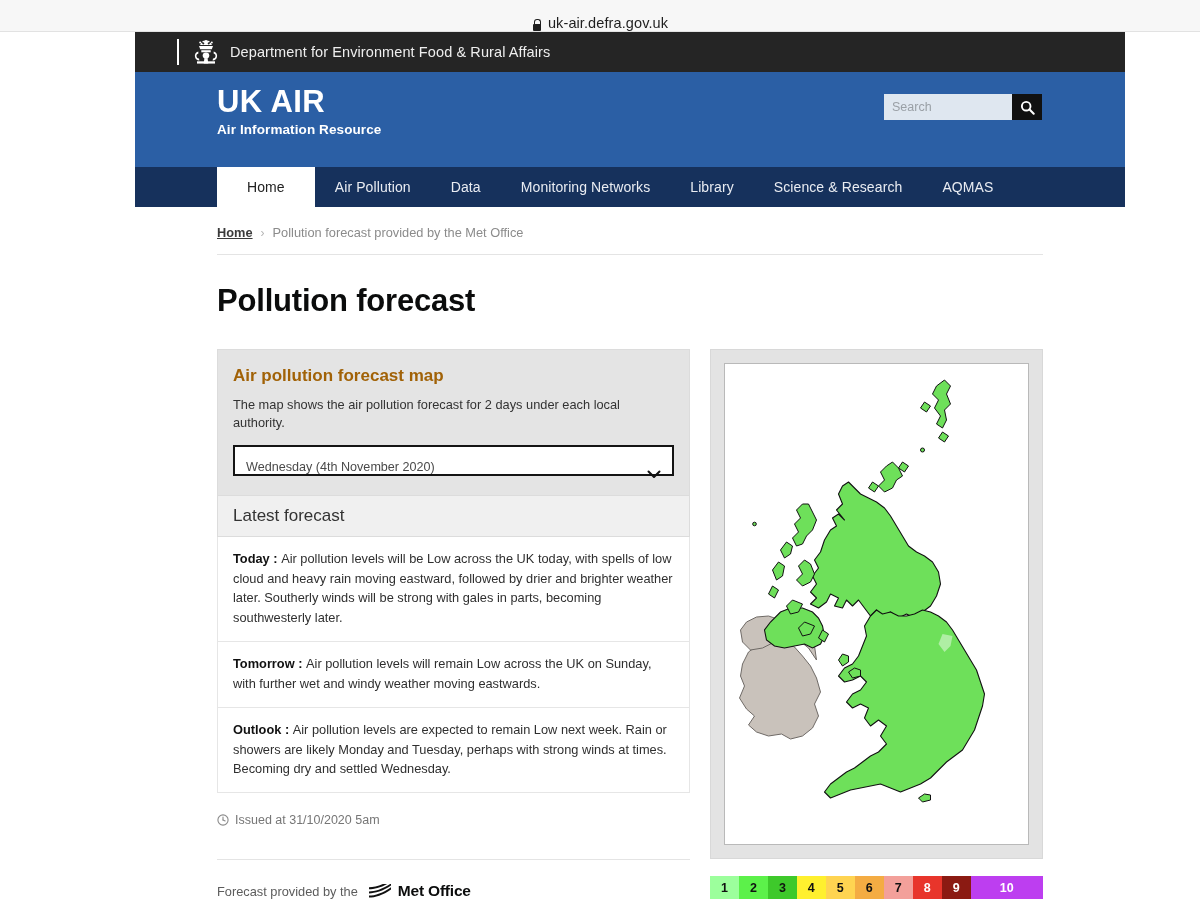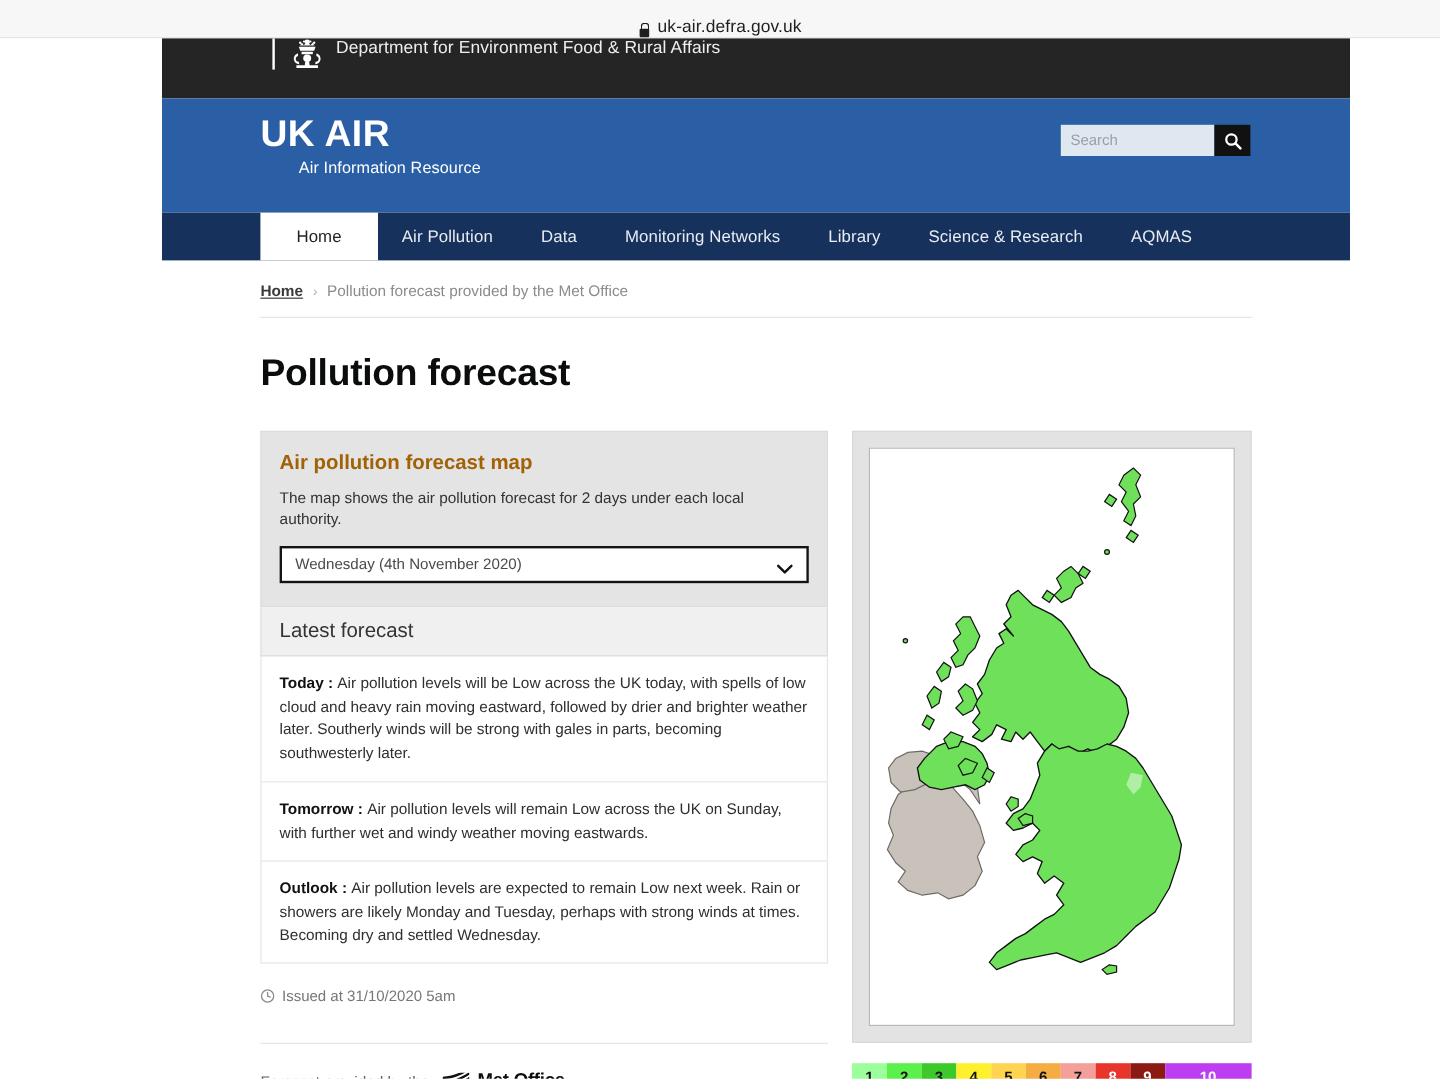--- a/index.html
+++ b/index.html
@@ -28,38 +28,38 @@
     content:""; position:absolute; left:2.5px; top:0px; width:5px; height:7px;
     border:1.5px solid #1f1f1f; border-bottom:none; border-radius:3px 3px 0 0;
   }
 
   
   .page { width: 1200px; height: 867px; position: relative; background: #fff; }
   .site { position: absolute; left: 135px; top: 0; width: 990px; }
 
   
   .defra-strip {
-    height: 50px; background: #252525;
-    display: flex; padding-left: 92px;
+    height: 40px; background: #252525;
+    display: flex; align-items: center; padding-left: 42px;
   }
   .defra-rule { width: 2px; height: 26px; background: #ffffff; margin-right: 13px; }
   .crown { width: 28px; height: 26px; margin-right: 10px; position: relative; flex: 0 0 auto; }
   .defra-title { color: #eeeeee; font-size: 14.5px; letter-spacing: .1px; }
 
   
   .banner {
     height: 95px; background: #2b5fa5;
     position: relative;
   }
   .brand { position: absolute; left: 82px; top: 13px; }
   .brand-main {
     color: #fff; font-size: 31px; font-weight: bold; letter-spacing: .4px; line-height: 34px;
   }
   .brand-sub {
-    color: #fff; font-size: 13.5px; font-weight: normal; letter-spacing: .1px; margin-top: 3px; margin-left: 32px;
+    color: #fff; font-size: 13.5px; font-weight: bold; letter-spacing: .1px; margin-top: 3px;
   }
   .search-wrap { position: absolute; right: 83px; top: 22px; display: flex; }
   .search-input {
     width: 128px; height: 26px; border: none; background: #dfe7f0;
     font-size: 12.5px; color: #8a8a8a; padding: 0 8px;
     font-family: "Liberation Sans", sans-serif;
   }
   .search-input::placeholder { color: #9aa0a6; }
   .search-btn {
     width: 30px; height: 26px; background: #111; border: none; cursor: pointer;
@@ -95,21 +95,21 @@
   .col-right { width: 333px; }
 
   
   .card-head {
     background: #e4e4e4; border: 1px solid #dcdcdc; padding: 16px 15px 19px 15px;
   }
   .card-title { font-size: 17px; font-weight: bold; color: #a16207; }
   .card-desc { font-size: 12.8px; color: #333; margin-top: 10px; line-height: 1.4; }
   .select-box {
     margin-top: 13px; height: 31px; background: #fff; border: 2px solid #141414;
-    display: flex; align-items: center; justify-content: space-between;
+    display: flex; align-items: flex-end; justify-content: space-between;
     padding: 0 11px; cursor: pointer;
   }
   .select-val { font-size: 12.6px; color: #4a4a4a; }
   .chev { width: 14px; height: 9px; }
 
   .latest-bar {
     background: #f0f0f0; border: 1px solid #dcdcdc; border-top: none;
     padding: 10px 15px; font-size: 17px; color: #333;
   }
   .fc-row {

